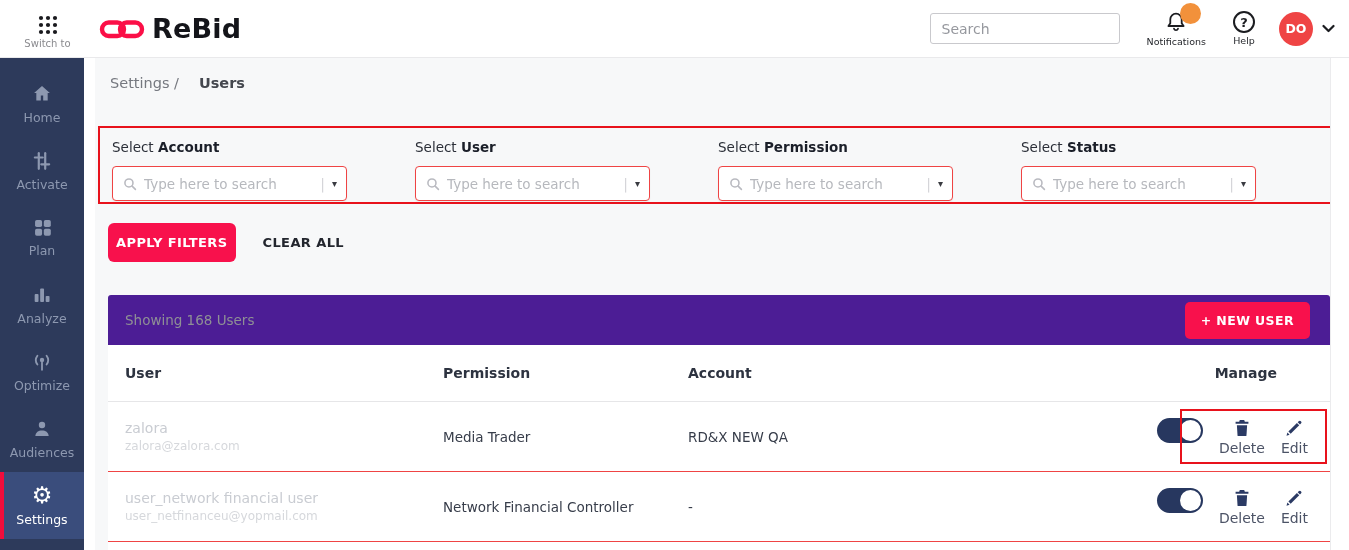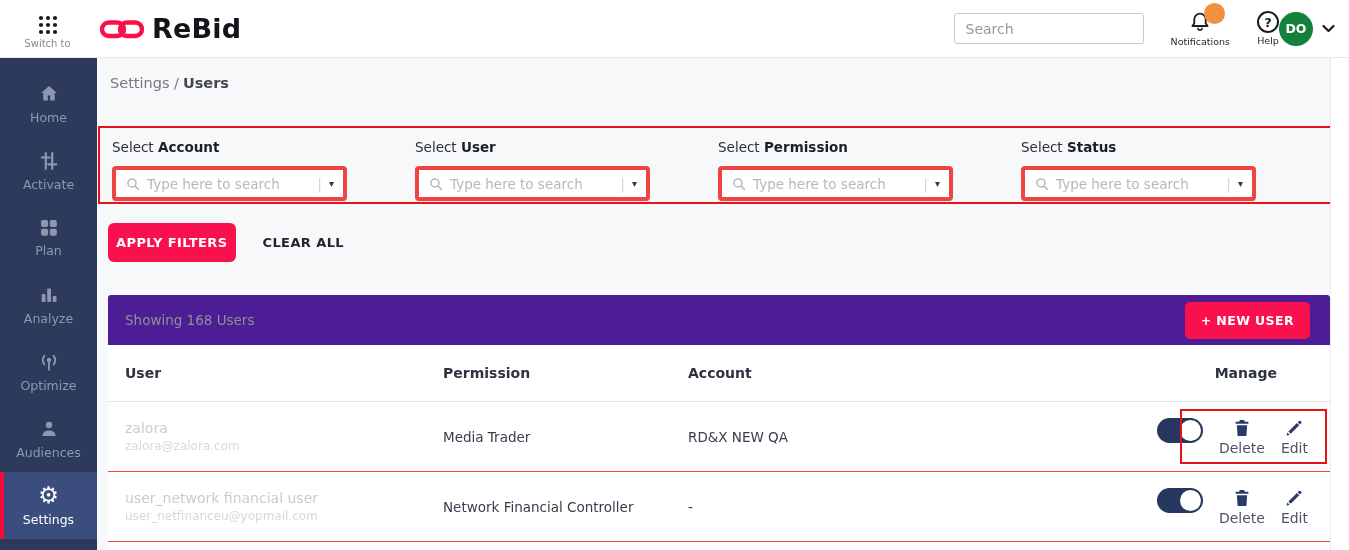--- a/index.html
+++ b/index.html
@@ -23,50 +23,50 @@
   .top-item{ display:flex; flex-direction:column; align-items:center; gap:2px;
     margin-left:27px; cursor:pointer; }
   .top-item-label{ font-size:9.5px; color:#26282d; }
   .bell-wrap{ position:relative; height:24px; }
   .notif-dot{ position:absolute; top:-7px; right:-13px; width:21px; height:21px;
     border-radius:50%; background:#f2913b; }
   .help-circle{ width:22px; height:22px; border:2px solid #1b1c20; border-radius:50%;
     display:flex; align-items:center; justify-content:center; font-size:13px;
     font-weight:700; color:#1b1c20; }
   .help-circle::after{ content:"?"; }
-  .avatar{ width:34px; height:34px; border-radius:50%; background:#15803d; color:#fff;
+  .avatar{ width:34px; height:34px; border-radius:50%; background:#ef4444; color:#fff;
     font-weight:700; font-size:12.5px; display:flex; align-items:center;
-    justify-content:center; cursor:pointer; }
+    justify-content:center; margin-left:24px; cursor:pointer; }
   .chev{ margin:0 14px 0 9px; cursor:pointer; display:flex; }
 
   
-  .sidebar{ position:absolute; top:58px; left:0; bottom:0; width:97px;
+  .sidebar{ position:absolute; top:58px; left:0; bottom:0; width:84px;
     background:#2d3a5b; display:flex; flex-direction:column; padding-top:12px; z-index:2;}
   .side-item{ height:67px; display:flex; flex-direction:column; align-items:center;
     justify-content:center; gap:5px; color:#8d98b0; font-size:12.5px; cursor:pointer;
     position:relative; }
   .side-item.active{ background:#3a4d7c; color:#fff; }
   .side-item.active::before{ content:""; position:absolute; left:0; top:0; bottom:0;
     width:4px; background:#f00d3c; }
   .gear-glyph{ font-size:23px; line-height:23px; }
 
   
   .gutter{ position:absolute; top:58px; right:0; bottom:0; width:19px; background:#fff;
     border-left:1px solid #ebebed; z-index:1; }
   .main{ position:absolute; top:58px; left:95px; right:19px; bottom:0;
     background:#f7f8f9; }
   .breadcrumb{ position:absolute; top:17px; left:15px; font-size:14.5px; color:#75787f; }
-  .breadcrumb .page{ color:#44474e; font-weight:600; margin-left:4px; }
+  .breadcrumb .page{ color:#44474e; font-weight:600; margin-left:20px; }
 
   .filters-box{ position:absolute; top:68px; left:3px; right:-2px; height:78px;
     border:2px solid #e8121c; display:flex; gap:68px; padding:9px 0 0 12px; }
   .field{ width:235px; flex:0 0 auto; }
   .field-label{ font-size:13.5px; color:#2b2f38; margin:2px 0 11px; }
   .field-label .bold{ font-weight:700; color:#1b1f29; }
-  .select-input{ height:35px; background:#fff; border:4px solid #ef4444; border-radius:4px;
+  .select-input{ height:35px; background:#fff; border:1px solid #ef4444; border-radius:4px;
     display:flex; align-items:center; padding:0 9px 0 10px;
     box-shadow:0 1px 2px rgba(0,0,0,.05); }
   .select-input input{ flex:1; min-width:0; border:none; outline:none; font-size:13.5px;
     color:#555; margin-left:7px; font-family:inherit; background:transparent; }
   .select-input input::placeholder{ color:#b6b8bd; }
   .sel-divider{ color:#d4d4d8; font-size:14px; margin:0 7px 0 3px; }
   .sel-divider::after{ content:"|"; }
   .sel-caret{ font-size:10px; color:#3a3b41; cursor:pointer; }
   .sel-caret::after{ content:"▾"; }
 

